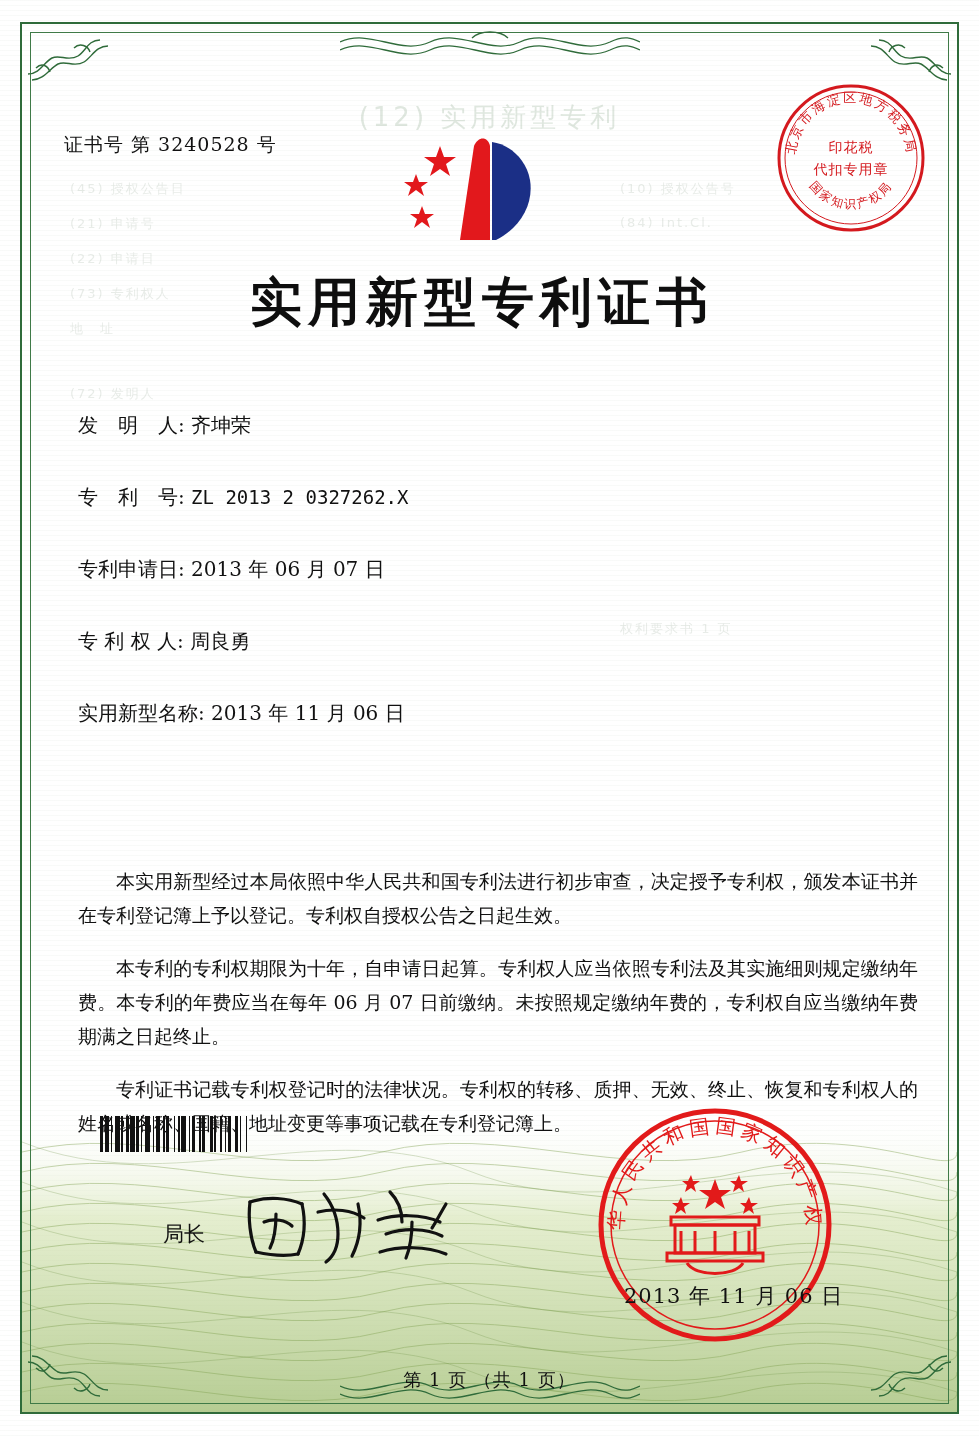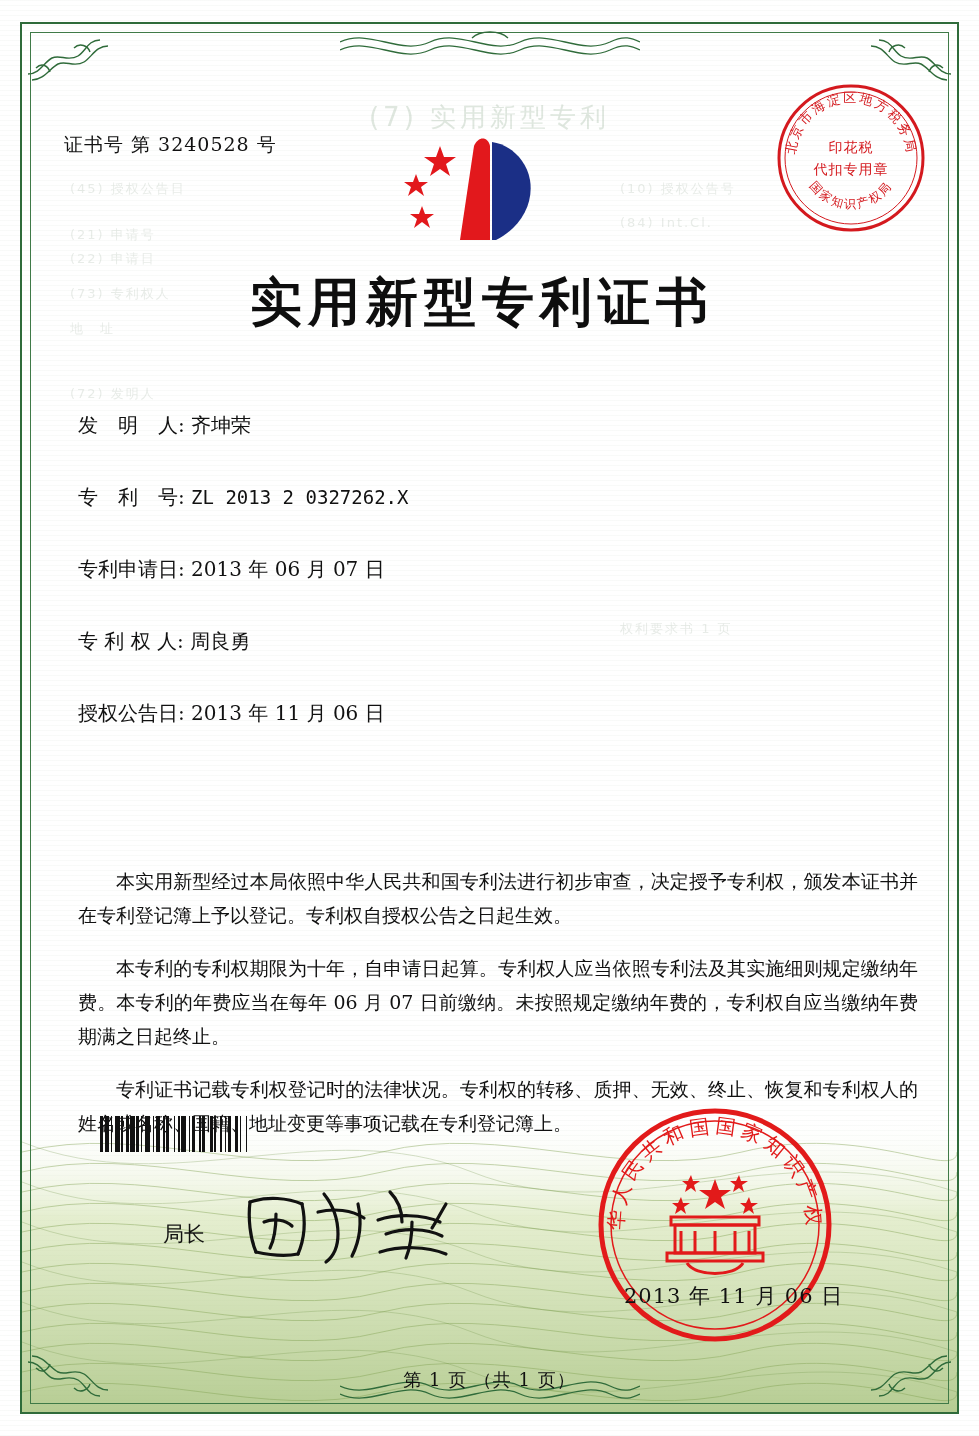--- a/index.html
+++ b/index.html
@@ -220,23 +220,23 @@
     font-family: "DejaVu Serif", "Liberation Serif", serif;
     letter-spacing: 1px;
   }
 </style>
 </head>
 <body>
 
 <div id="page">
 
   <div class="bg-watermark"></div>
-  <div class="bg-ghost-title">(7) 实用新型专利</div>
+  <div class="bg-ghost-title">(12) 实用新型专利</div>
   <div class="bg-ghost-text" style="left:70px; top:180px;">(45) 授权公告日</div>
-  <div class="bg-ghost-text" style="left:70px; top:226px;">(21) 申请号</div>
+  <div class="bg-ghost-text" style="left:70px; top:215px;">(21) 申请号</div>
   <div class="bg-ghost-text" style="left:70px; top:250px;">(22) 申请日</div>
   <div class="bg-ghost-text" style="left:70px; top:285px;">(73) 专利权人</div>
   <div class="bg-ghost-text" style="left:70px; top:320px;">地　址</div>
   <div class="bg-ghost-text" style="left:70px; top:385px;">(72) 发明人</div>
   <div class="bg-ghost-text" style="left:620px; top:180px;">(10) 授权公告号</div>
   <div class="bg-ghost-text" style="left:620px; top:215px;">(84) Int.Cl.</div>
   <div class="bg-ghost-text" style="left:620px; top:620px;">权利要求书 1 页</div>
 
   <div class="wave-band">
     <svg width="935" height="300" viewBox="0 0 935 300" preserveAspectRatio="none" aria-hidden="true">
@@ -382,21 +382,21 @@
     </div>
     <div class="field-row">
       <span class="field-label">专利申请日:</span>
       <span class="field-value">2013 年 06 月 07 日</span>
     </div>
     <div class="field-row">
       <span class="field-label">专 利 权 人:</span>
       <span class="field-value">周良勇</span>
     </div>
     <div class="field-row">
-      <span class="field-label">授权公告日:</span>
+      <span class="field-label">实用新型名称:</span>
       <span class="field-value">2013 年 11 月 06 日</span>
     </div>
   </div>
 
   <div class="paras">
     <p class="para">本实用新型经过本局依照中华人民共和国专利法进行初步审查，决定授予专利权，颁发本证书并在专利登记簿上予以登记。专利权自授权公告之日起生效。</p>
     <p class="para">本专利的专利权期限为十年，自申请日起算。专利权人应当依照专利法及其实施细则规定缴纳年费。本专利的年费应当在每年 06 月 07 日前缴纳。未按照规定缴纳年费的，专利权自应当缴纳年费期满之日起终止。</p>
     <p class="para">专利证书记载专利权登记时的法律状况。专利权的转移、质押、无效、终止、恢复和专利权人的姓名或名称、国籍、地址变更等事项记载在专利登记簿上。</p>
   </div>
 

